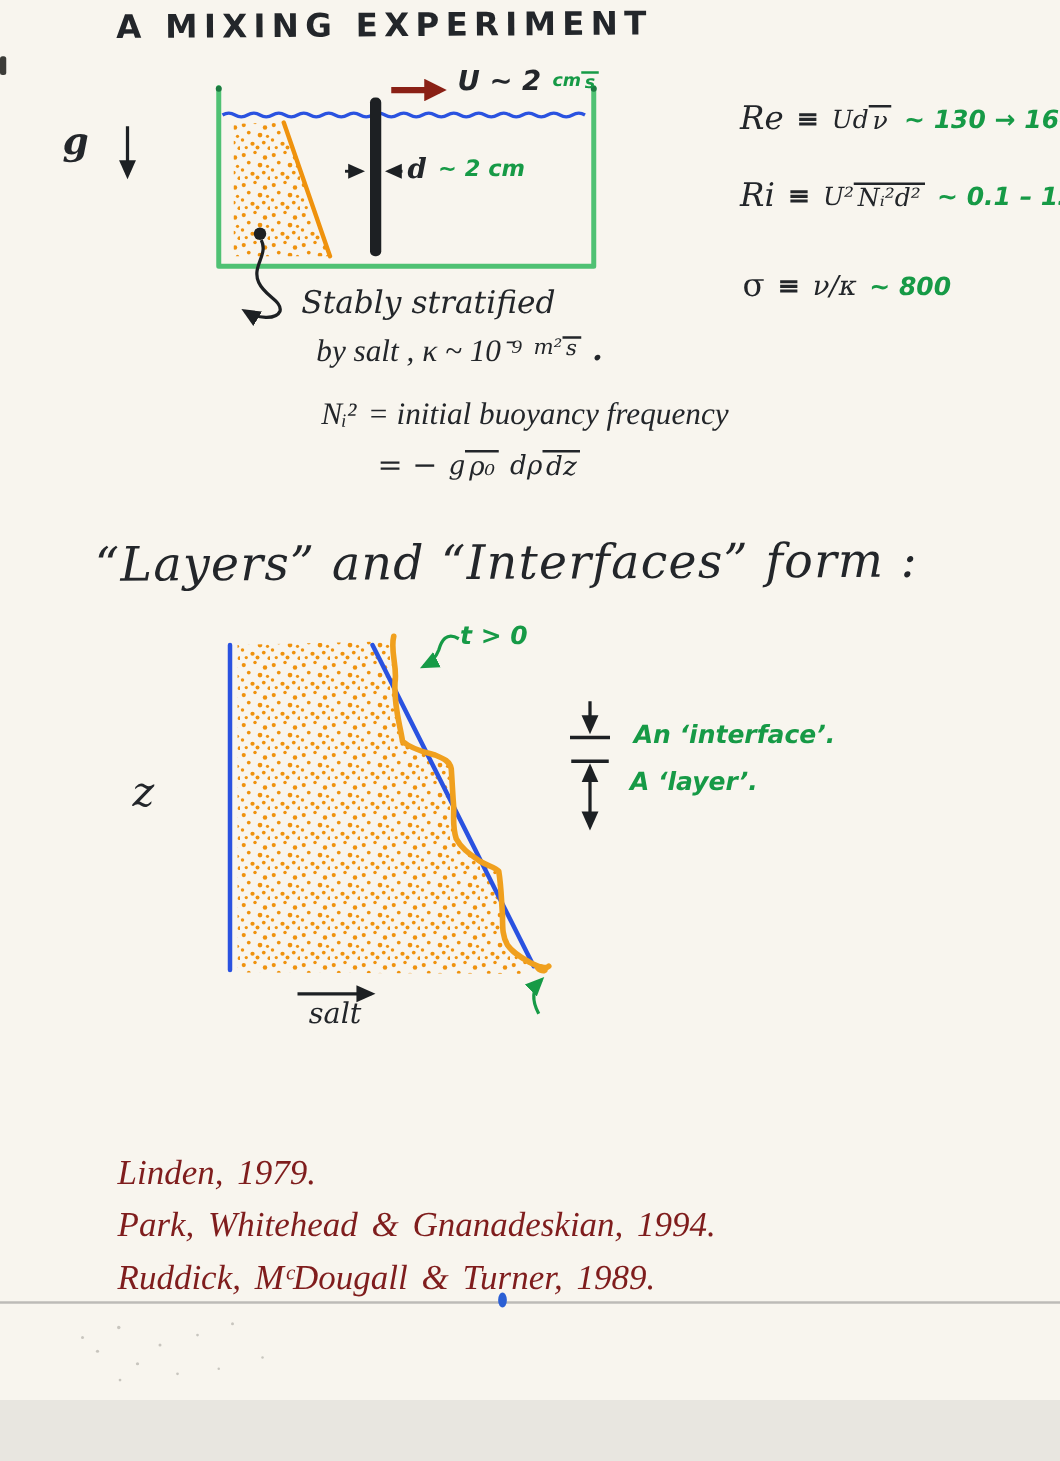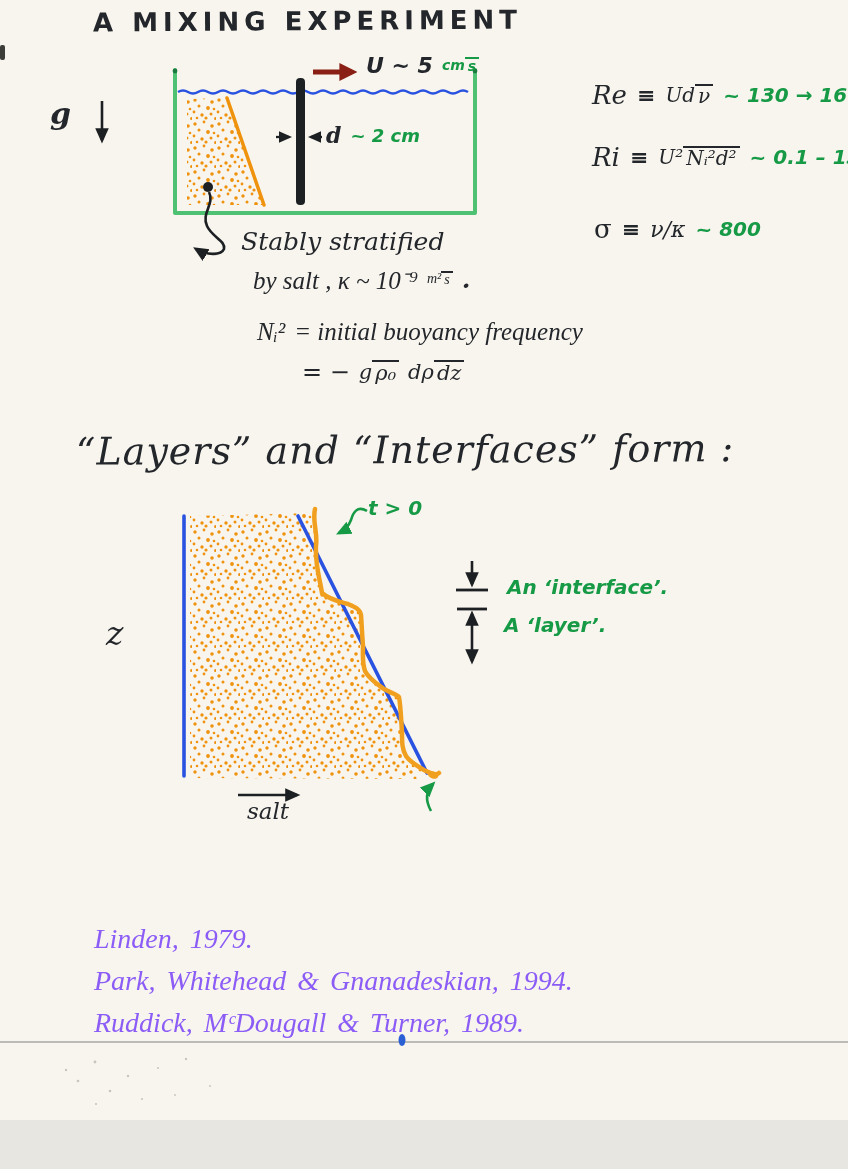--- a/index.html
+++ b/index.html
@@ -6,21 +6,21 @@
   #page{
     position:relative;width:848px;height:1120px;margin:0 auto;
     background:#f8f5ee;overflow:hidden;
     font-family:"DejaVu Sans",sans-serif;color:#23262a;
   }
   .abs{position:absolute;}
   svg{position:absolute;left:0;top:0;}
   
   .hw{font-family:"DejaVu Serif",serif;font-style:italic;}
   .hp{font-family:"DejaVu Sans",sans-serif;font-weight:700;}
-  .blue{color:#8b5cf6;}
+  .blue{color:#7f1d1d;}
   .gnote{font-family:"DejaVu Sans",sans-serif;font-weight:600;font-style:italic;color:#169a46;}
   .frac{display:inline-flex;align-items:center;line-height:1.05;text-align:center;vertical-align:middle;}
   .frac>.den{border-top:2px solid currentColor;padding:0 3px;}
   .eqrow{display:flex;align-items:center;gap:10px;font-family:"DejaVu Serif",serif;font-style:italic;}
   .eqrow .lhs{font-size:26px;}
   .eqrow .rel{font-size:22px;font-style:normal;font-weight:700;}
   .eqrow .frac{font-size:20px;}
   .eqrow .expr{font-size:22px;}
   .eqrow .range{font-size:20px;white-space:nowrap;}
   .rowflex{display:flex;align-items:center;gap:9px;}
@@ -125,21 +125,21 @@
           <circle cx="175" cy="1095" r="1.0"></circle>
       </g>
     </g>
   </svg>
 
   <div class="abs hp" style="left:93px;top:6px;font-size:26px;letter-spacing:5px;transform:rotate(-0.4deg);">A MIXING EXPERIMENT</div>
 
   <div class="abs hw" style="left:50px;top:96px;font-size:30px;font-weight:700;">g</div>
 
   <div class="abs rowflex" style="left:366px;top:53px;">
-    <span class="hp" style="font-size:22px;font-style:italic;">U ~ 5</span>
+    <span class="hp" style="font-size:22px;font-style:italic;">U ~ 2</span>
     <span class="frac gnote" style="font-size:14px;">
       <span class="num">cm</span>
       <span class="den">s</span>
     </span>
   </div>
 
   <div class="abs rowflex" style="left:326px;top:122px;">
     <span class="hw" style="font-size:22px;font-weight:700;">d</span>
     <span class="gnote" style="font-size:18px;">~ 2 cm</span>
   </div>
@@ -167,21 +167,21 @@
   <div class="abs eqrow" style="left:594px;top:214px;">
     <span class="lhs" style="font-style:normal;">σ</span>
     <span class="rel">≡</span>
     <span class="expr">ν/κ</span>
     <span class="range gnote">~ 800</span>
   </div>
 
   <div class="abs hw" style="left:241px;top:227px;font-size:25px;">Stably stratified</div>
   <div class="abs rowflex" style="left:253px;top:262px;">
     <span class="hw nowrap" style="font-size:25px;">by salt ,  κ ~ 10⁻⁹</span>
-    <span class="frac hw" style="font-size:14px;font-family:Liberation Serif, serif;">
+    <span class="frac hw" style="font-size:17px;">
       <span class="num">m²</span>
       <span class="den">s</span>
     </span>
     <span class="hw" style="font-size:25px;font-weight:700;">.</span>
   </div>
 
   <div class="abs rowflex" style="left:257px;top:318px;">
     <span class="hw nowrap" style="font-size:25px;">Nᵢ²</span>
     <span class="hw nowrap" style="font-size:25px;">=  initial buoyancy frequency</span>
   </div>

